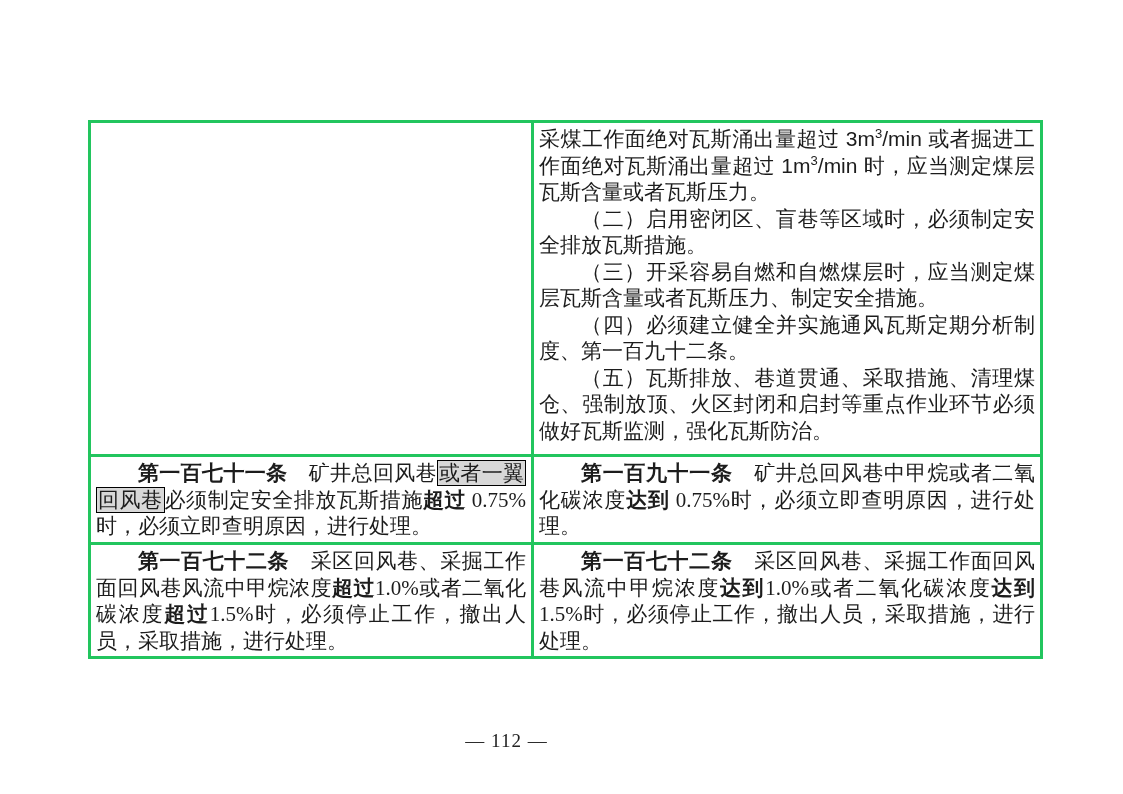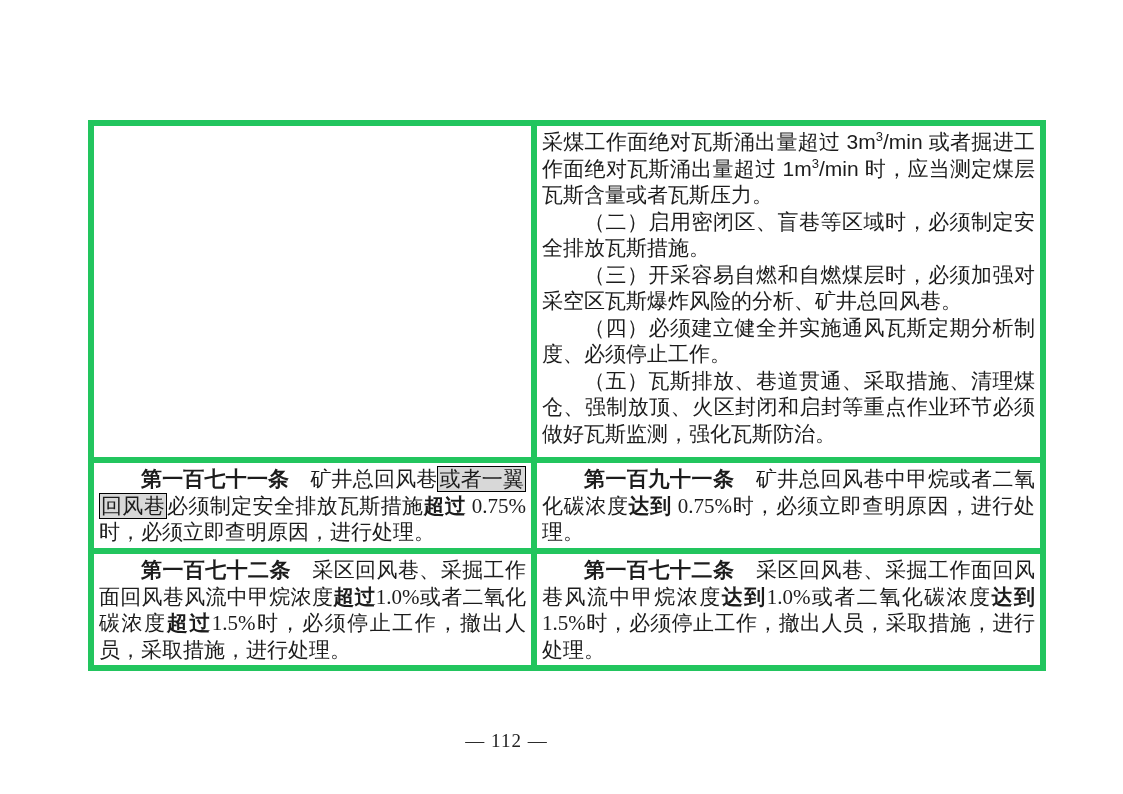--- a/index.html
+++ b/index.html
@@ -14,21 +14,21 @@
   table.cmp {
     position: absolute;
     left: 88px;
     top: 120px;
     width: 952px;
     border-collapse: collapse;
     table-layout: fixed;
     border: 1.5px solid #000;
   }
   table.cmp td {
-    border: 6px solid #22c55e;
+    border: 3px solid #22c55e;
     vertical-align: top;
     padding: 3px 5px 2px 5px;
     overflow: hidden;
   }
   col.c-left  { width: 443px; }
   col.c-right { width: 509px; }
 
   .f-hei  { font-family: "Liberation Sans", sans-serif; }
   .f-song { font-family: "Liberation Serif", serif; }
 
@@ -81,22 +81,22 @@
     <colgroup>
         <col class="c-left">
         <col class="c-right">
       </colgroup>
     <tbody>
       <tr class="r1">
         <td class="cell f-hei"></td>
         <td class="cell f-hei">
           <p class="para no-indent"><span>采煤工作面绝对瓦斯涌出量超过 3m</span><sup class="s3">3</sup><span>/min 或者掘进工作面绝对瓦斯涌出量超过 1m</span><sup class="s3">3</sup><span>/min 时，应当测定煤层瓦斯含量或者瓦斯压力。</span></p>
           <p class="para"><span>（二）启用密闭区、盲巷等区域时，必须制定安全排放瓦斯措施。</span></p>
-          <p class="para"><span>（三）开采容易自燃和自燃煤层时，必须加强对采空区瓦斯爆炸风险的分析、矿井总回风巷。</span></p>
-          <p class="para"><span>（四）必须建立健全并实施通风瓦斯定期分析制度、必须停止工作。</span></p>
+          <p class="para"><span>（三）开采容易自燃和自燃煤层时，应当测定煤层瓦斯含量或者瓦斯压力、制定安全措施。</span></p>
+          <p class="para"><span>（四）必须建立健全并实施通风瓦斯定期分析制度、第一百九十二条。</span></p>
           <p class="para"><span>（五）瓦斯排放、巷道贯通、采取措施、清理煤仓、强制放顶、火区封闭和启封等重点作业环节必须做好瓦斯监测，强化瓦斯防治。</span></p>
         </td>
       </tr>
 
       <tr class="r2">
         <td class="cell f-song">
           <p class="para"><span class="b">第一百七十一条　</span><span>矿井总回风巷</span><span class="hl">或者一翼回风巷</span><span>必须制定安全排放瓦斯措施</span><span class="b">超过</span><span> 0.75%时，必须立即查明原因，进行处理。</span></p>
         </td>
         <td class="cell f-song">
           <p class="para"><span class="b">第一百九十一条　</span><span>矿井总回风巷中甲烷或者二氧化碳浓度</span><span class="b">达到</span><span> 0.75%时，必须立即查明原因，进行处理。</span></p>

